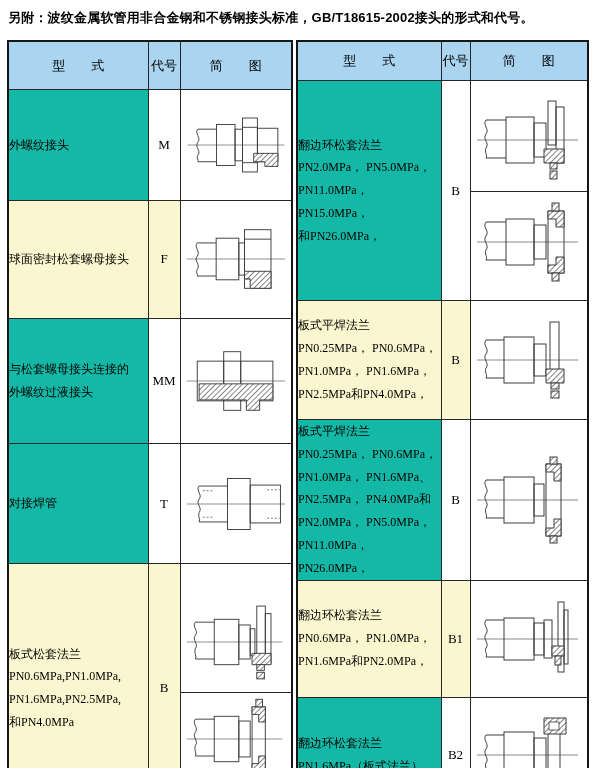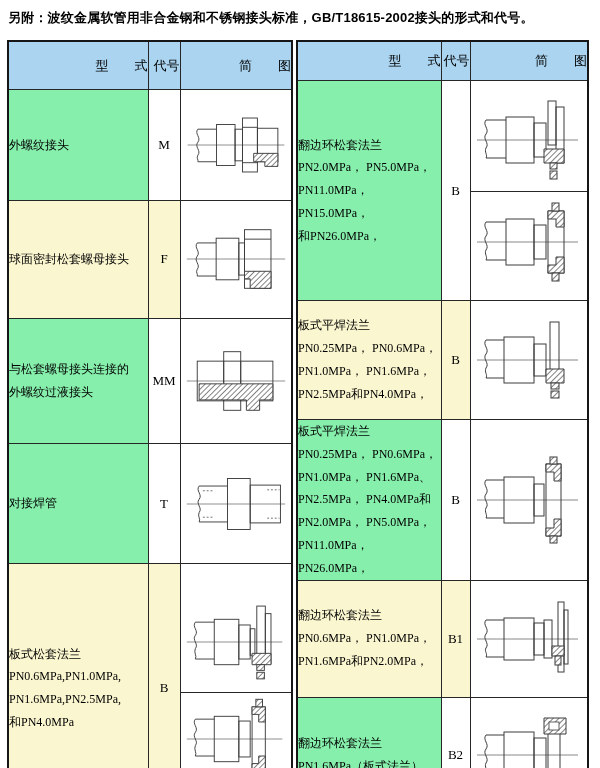--- a/index.html
+++ b/index.html
@@ -3,23 +3,23 @@
 <meta charset="utf-8">
 <style>
   html,body{margin:0;padding:0;background:#ffffff;}
   body{width:600px;height:768px;overflow:hidden;position:relative;
        font-family:"Liberation Serif","DejaVu Serif",serif;color:#000;}
   .title{font-family:"Liberation Sans","DejaVu Sans",sans-serif;font-weight:bold;
          font-size:13px;padding:9px 4px 0 8px;letter-spacing:0.2px;white-space:nowrap;}
   .tables{position:absolute;left:7px;top:40px;display:flex;column-gap:3px;}
   table.tbl{border-collapse:collapse;table-layout:fixed;border:2px solid #161616;}
   table.tbl td{border:1px solid #262626;padding:0;vertical-align:middle;overflow:hidden;}
-  tr.hdr td{background:#aad4f0;text-align:right;font-size:13px;height:38px;}
+  tr.hdr td{background:#aad4f0;text-align:center;font-size:13px;height:38px;}
   td.type{font-size:12px;line-height:1.9;padding-left:12px;padding-right:4px;
-          white-space:pre-line;background:#86efac;}
+          white-space:pre-line;background:#14b8a6;}
   td.code{text-align:center;font-size:13px;background:#fff;}
   td.diag{background:#fff;padding:0;}
   tr.hl td.type, tr.hl td.code{background:#faf6cf;}
   .dwrap{width:100%;height:100%;display:flex;align-items:center;justify-content:center;}
   .dsplit{display:flex;flex-direction:column;width:100%;height:100%;}
   .dsplit .sub{display:flex;align-items:center;justify-content:center;}
   .dsplit .sub.first{border-bottom:1px solid #262626;}
   svg.fig{display:block;}
   .ln{fill:none;stroke:#3c3c3c;stroke-width:1;}
   .cl{stroke:#6a6a6a;stroke-width:0.8;}

